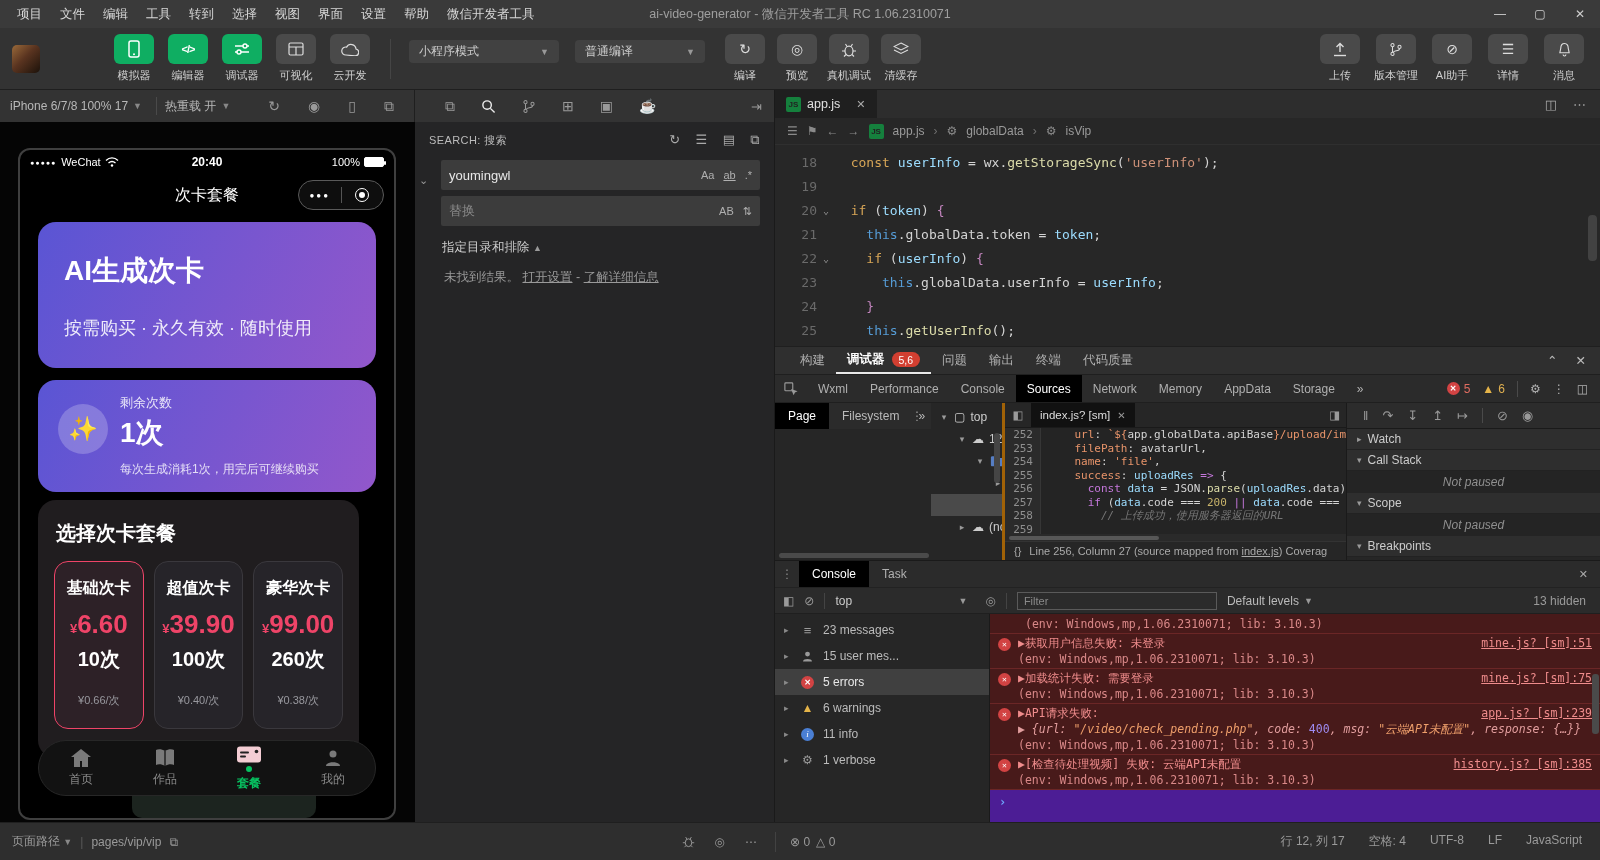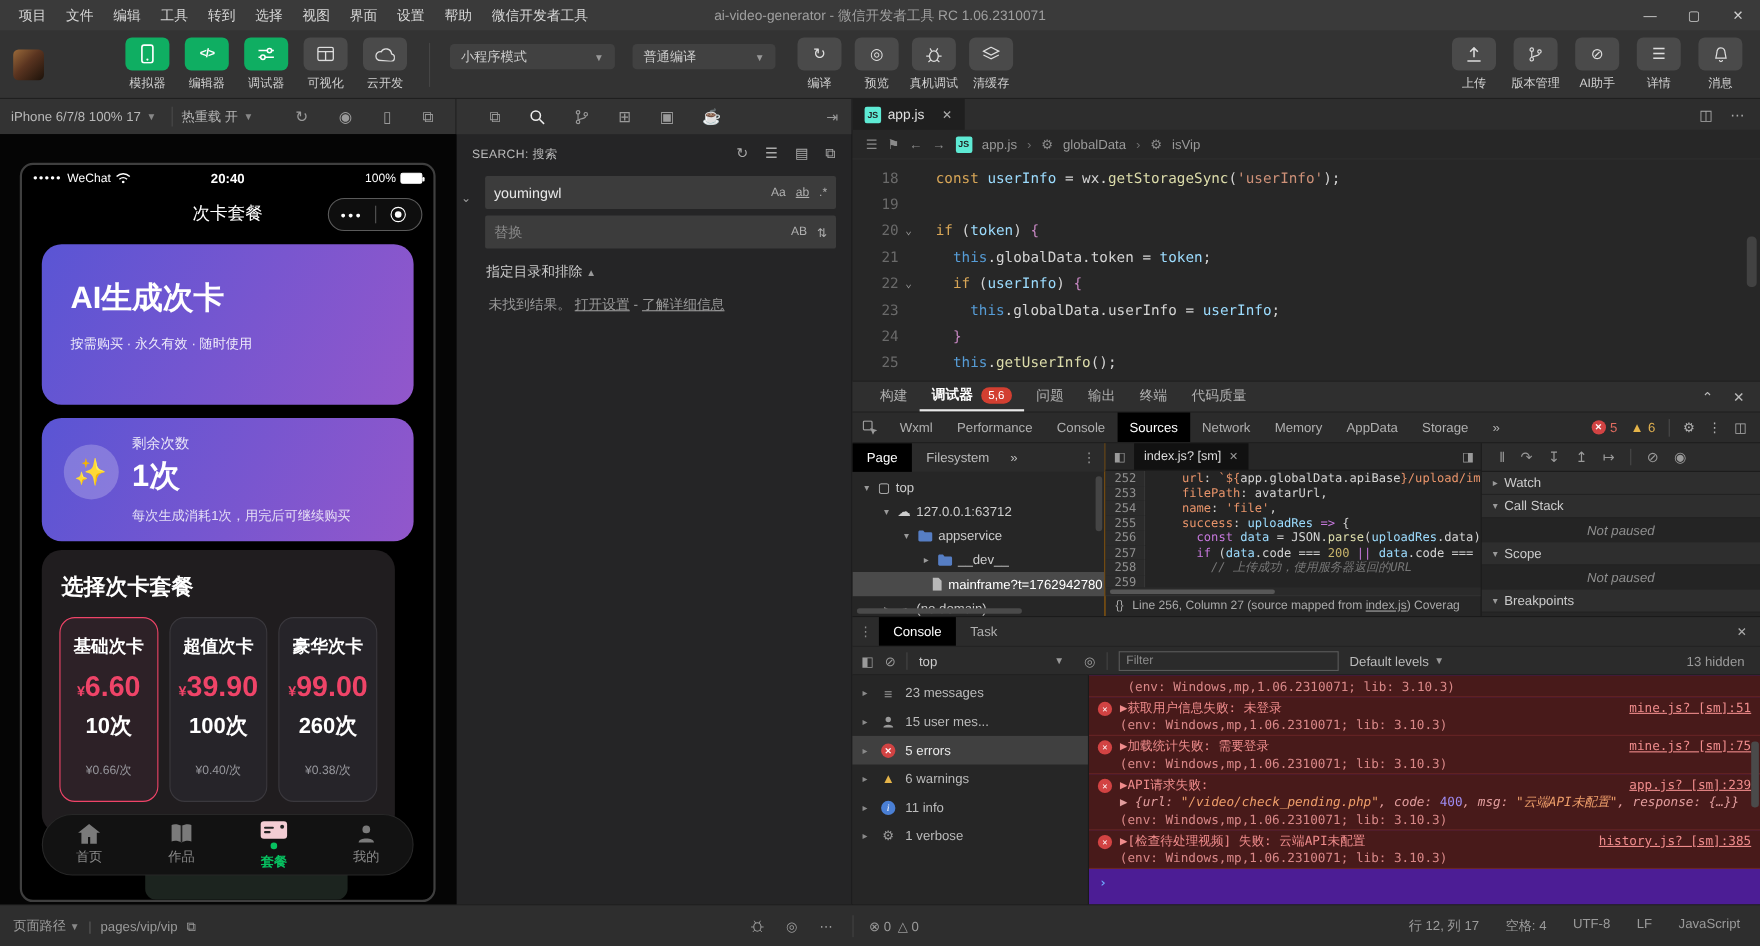--- a/index.html
+++ b/index.html
@@ -57,21 +57,21 @@
   .p-title{text-align:center;line-height:42px;color:#fff;font-size:16px}
   .capsule{position:absolute;right:10px;top:6px;width:86px;height:30px;border:1px solid #5a5a5a;border-radius:15px;background:rgba(25,25,25,.55);display:flex;align-items:center}
   .cap-dots{flex:1;text-align:center;color:#fff;font-size:8px;letter-spacing:2px}
   .cap-div{width:1px;height:16px;background:#555}
   .cap-ring{flex:1;display:flex;justify-content:center}
   .ring{width:14px;height:14px;border:1.5px solid #fff;border-radius:50%;position:relative}
   .ring::after{content:"";position:absolute;inset:3px;background:#fff;border-radius:50%}
 
   .hero{position:absolute;left:18px;right:18px;top:72px;height:146px;border-radius:18px;background:linear-gradient(115deg,#5a55d4,#9257cb);padding:30px 26px}
   .hero-title{font-size:28px;font-weight:bold;color:#fff}
-  .hero-sub{margin-top:14px;font-size:12px;color:rgba(255,255,255,.88)}
+  .hero-sub{margin-top:26px;font-size:18px;color:rgba(255,255,255,.88)}
 
   .balance{position:absolute;left:18px;right:18px;top:230px;height:112px;border-radius:18px;background:linear-gradient(115deg,#5a55d4,#9257cb);padding:14px 20px}
   .bal-ic{position:absolute;left:20px;top:24px;width:50px;height:50px;border-radius:50%;background:rgba(255,255,255,.22);display:flex;align-items:center;justify-content:center;font-size:24px}
   .bal-text{margin-left:62px}
   .bal-label{font-size:13px;color:rgba(255,255,255,.85)}
   .bal-value{font-size:28px;font-weight:bold;color:#fff;margin-top:2px}
   .bal-hint{font-size:12px;color:rgba(255,255,255,.8);margin-top:9px}
 
   .packages{position:absolute;left:18px;right:35px;top:350px;height:258px;background:#201d1f;border-radius:18px;padding:16px}
   .pk-title{font-size:20px;font-weight:bold;color:#fff;margin:4px 0 14px 2px}
@@ -107,21 +107,21 @@
   .sp-dirs{margin:13px 0 0 13px;color:#ccc;font-size:12.5px}
   .sp-dirs .tri{font-size:9px;color:#9a9a9a}
   .sp-result{margin:13px 0 0 15px;color:#9a9a9a;font-size:12.5px}
   .sp-result a{color:#9a9a9a;text-decoration:underline}
 
   
   .col-right{flex:1;display:flex;flex-direction:column;background:#272727;min-width:0}
 
   .edit-tabs{height:28px;background:#2d2d2d;display:flex;align-items:stretch}
   .etab{display:flex;align-items:center;gap:6px;padding:0 11px;background:#1f1f1f;color:#e0e0e0;font-size:12.5px}
-  .jsic{width:15px;height:15px;background:#5eead4;color:#222;font-weight:bold;font-size:8px;display:flex;align-items:center;justify-content:center;border-radius:2px;flex:none}
+  .jsic{width:15px;height:15px;background:#15803d;color:#222;font-weight:bold;font-size:8px;display:flex;align-items:center;justify-content:center;border-radius:2px;flex:none}
   .etab .x{color:#aaa;margin-left:10px;font-size:11px}
   .etab-right{margin-left:auto;display:flex;gap:16px;align-items:center;padding-right:14px;color:#aaa;font-size:13px}
 
   .breadcrumb{height:26px;display:flex;align-items:center;gap:9px;padding-left:12px;font-size:12px;color:#9a9a9a}
   .bc-sep{color:#6f6f6f}
   .bc-ic{font-size:12px;color:#8a8a8a}
 
   .code{position:relative;height:202px;border-top:1px solid #2f2f2f;font-family:"DejaVu Sans Mono",monospace;font-size:13px;overflow:hidden;padding-top:6px}
   .cl{display:flex;height:24px;line-height:24px}
   .cl .gut{width:42px;text-align:right;color:#6a6a6a;flex:none}
@@ -143,21 +143,21 @@
   .dtt.active{background:#000;color:#fff}
   .dtt-right{margin-left:auto;display:flex;align-items:center;gap:12px;padding-right:12px}
   .errb,.warnb{display:flex;align-items:center;gap:4px}
   .errb{color:#e06c60}.warnb{color:#e0b050}
   .ic-err{width:13px;height:13px;border-radius:50%;background:#d24343;color:#fff;font-size:8px;display:flex;align-items:center;justify-content:center;font-weight:bold;flex:none}
   .ic-warn{color:#e5b449;font-size:12px}
   .dtt-sep{width:1px;height:16px;background:#4a4a4a;align-self:center}
 
   
   .sources{height:158px;display:flex;border-top:1px solid #1f1f1f;background:#262626}
-  .src-tree{width:230px;border-right:1px solid #a16207;display:flex;flex-direction:column;position:relative;flex:none}
+  .src-tree{width:230px;border-right:3px solid #a16207;display:flex;flex-direction:row;position:relative;flex:none}
   .tree-tabs{height:26px;display:flex;align-items:stretch;background:#2b2b2b;font-size:12px;color:#bbb;position:relative}
   .ttab{padding:0 13px;display:flex;align-items:center}
   .ttab.active{background:#000;color:#fff}
   .ttab-more{display:flex;align-items:center;padding:0 6px}
   .tree-dots{position:absolute;right:8px;top:0;bottom:0;display:flex;align-items:center;color:#9a9a9a}
   .tree-body{flex:1;font-size:12px;color:#ccc;padding-top:3px;overflow:hidden}
   .trow{height:22px;display:flex;align-items:center;gap:5px;white-space:nowrap}
   .trow .arr{width:10px;font-size:9px;color:#9a9a9a;text-align:center;flex:none}
   .trow.selected{background:#4a4a4a;color:#fff}
   .tree-hthumb{position:absolute;bottom:2px;left:4px;width:150px;height:5px;background:#4a4a4a;border-radius:3px}

